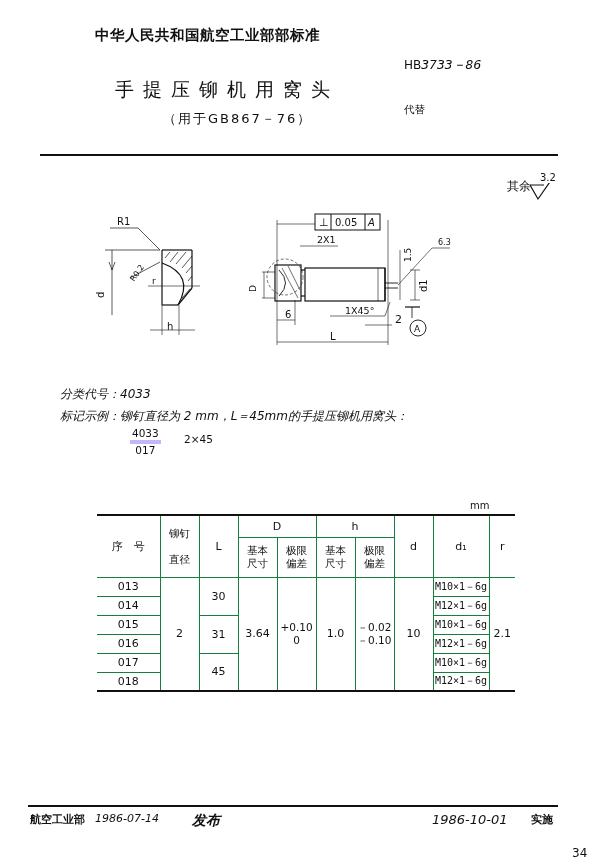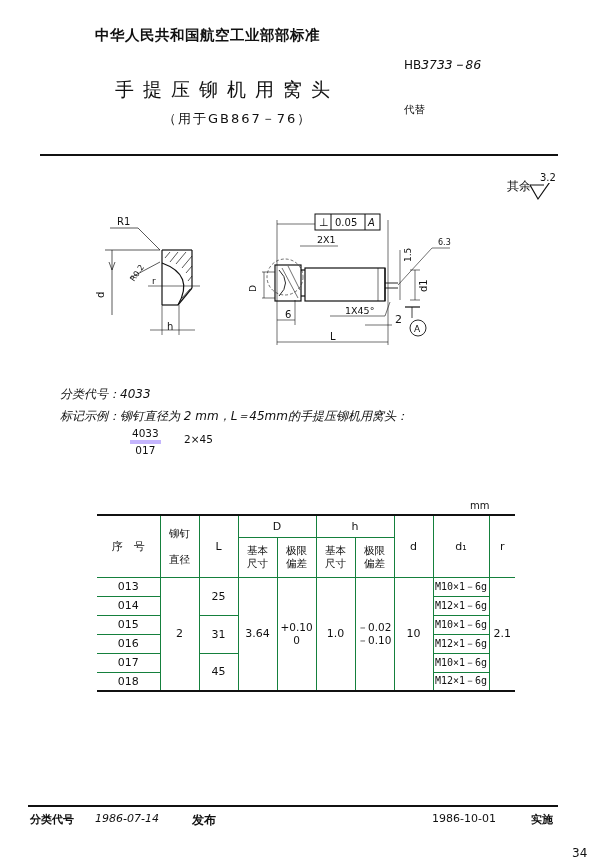--- a/index.html
+++ b/index.html
@@ -33,22 +33,22 @@
     table.spec { border-top: 2px solid #111; border-bottom: 2px solid #111; }
     table.spec tr:first-child td { border-top: none; }
     table.spec td.noleft { border-left: none; }
     table.spec td.noright { border-right: none; }
     .hdr-sm { font-size: 10.5px; line-height: 13px; }
     .d1cell { font-size: 10px; font-family: "DejaVu Sans Mono", monospace; }
 
     .rule-bottom { left: 28px; top: 805px; width: 530px; height: 2px; background: #111; }
     .ft-org { left: 30px; top: 812px; font-size: 11px; font-weight: bold; }
     .ft-date1 { left: 95px; top: 812px; font-size: 11px; font-style: italic; }
-    .ft-publish { left: 192px; top: 812px; font-size: 12px; font-weight: bold; }
-    .ft-date2 { left: 432px; top: 812px; font-size: 11px; }
+    .ft-publish { left: 192px; top: 812px; font-size: 14px; font-weight: bold; font-style: italic; }
+    .ft-date2 { left: 432px; top: 812px; font-size: 13px; font-style: italic; }
     .ft-impl { left: 531px; top: 812px; font-size: 11px; font-weight: bold; text-align: right; }
     .page-no { left: 572px; top: 846px; font-size: 12px; }
   </style>
 </head>
 <body>
 
 <div class="abs std-org">中华人民共和国航空工业部部标准</div>
 <div class="abs doc-title">手提压铆机用窝头</div>
 <div class="abs doc-sub">（用于GB867－76）</div>
 <div class="abs std-no">
@@ -208,21 +208,21 @@
           <div>尺寸</div>
         </td>
     <td class="hdr-sm">
           <div>极限</div>
           <div>偏差</div>
         </td>
   </tr>
   <tr style="height:19px">
     <td class="noleft">013</td>
     <td rowspan="6">2</td>
-    <td rowspan="2">25</td>
+    <td rowspan="2">30</td>
     <td rowspan="6">3.64</td>
     <td rowspan="6" class="hdr-sm">
           <div>+0.10</div>
           <div>0</div>
         </td>
     <td rowspan="6">1.0</td>
     <td rowspan="6" class="hdr-sm">
           <div>－0.02</div>
           <div>－0.10</div>
         </td>
@@ -249,18 +249,18 @@
     <td class="d1cell">M10×1－6g</td>
   </tr>
   <tr style="height:19px">
     <td class="noleft">018</td>
     <td class="d1cell">M12×1－6g</td>
   </tr>
 </tbody>
   </table>
 
 <div class="abs rule-bottom"></div>
-<div class="abs ft-org">分类代号</div>
+<div class="abs ft-org">航空工业部</div>
 <div class="abs ft-date1">1986-07-14</div>
 <div class="abs ft-publish">发布</div>
 <div class="abs ft-date2">1986-10-01</div>
 <div class="abs ft-impl">实施</div>
 <div class="abs page-no">34</div>
 
 </body></html>

